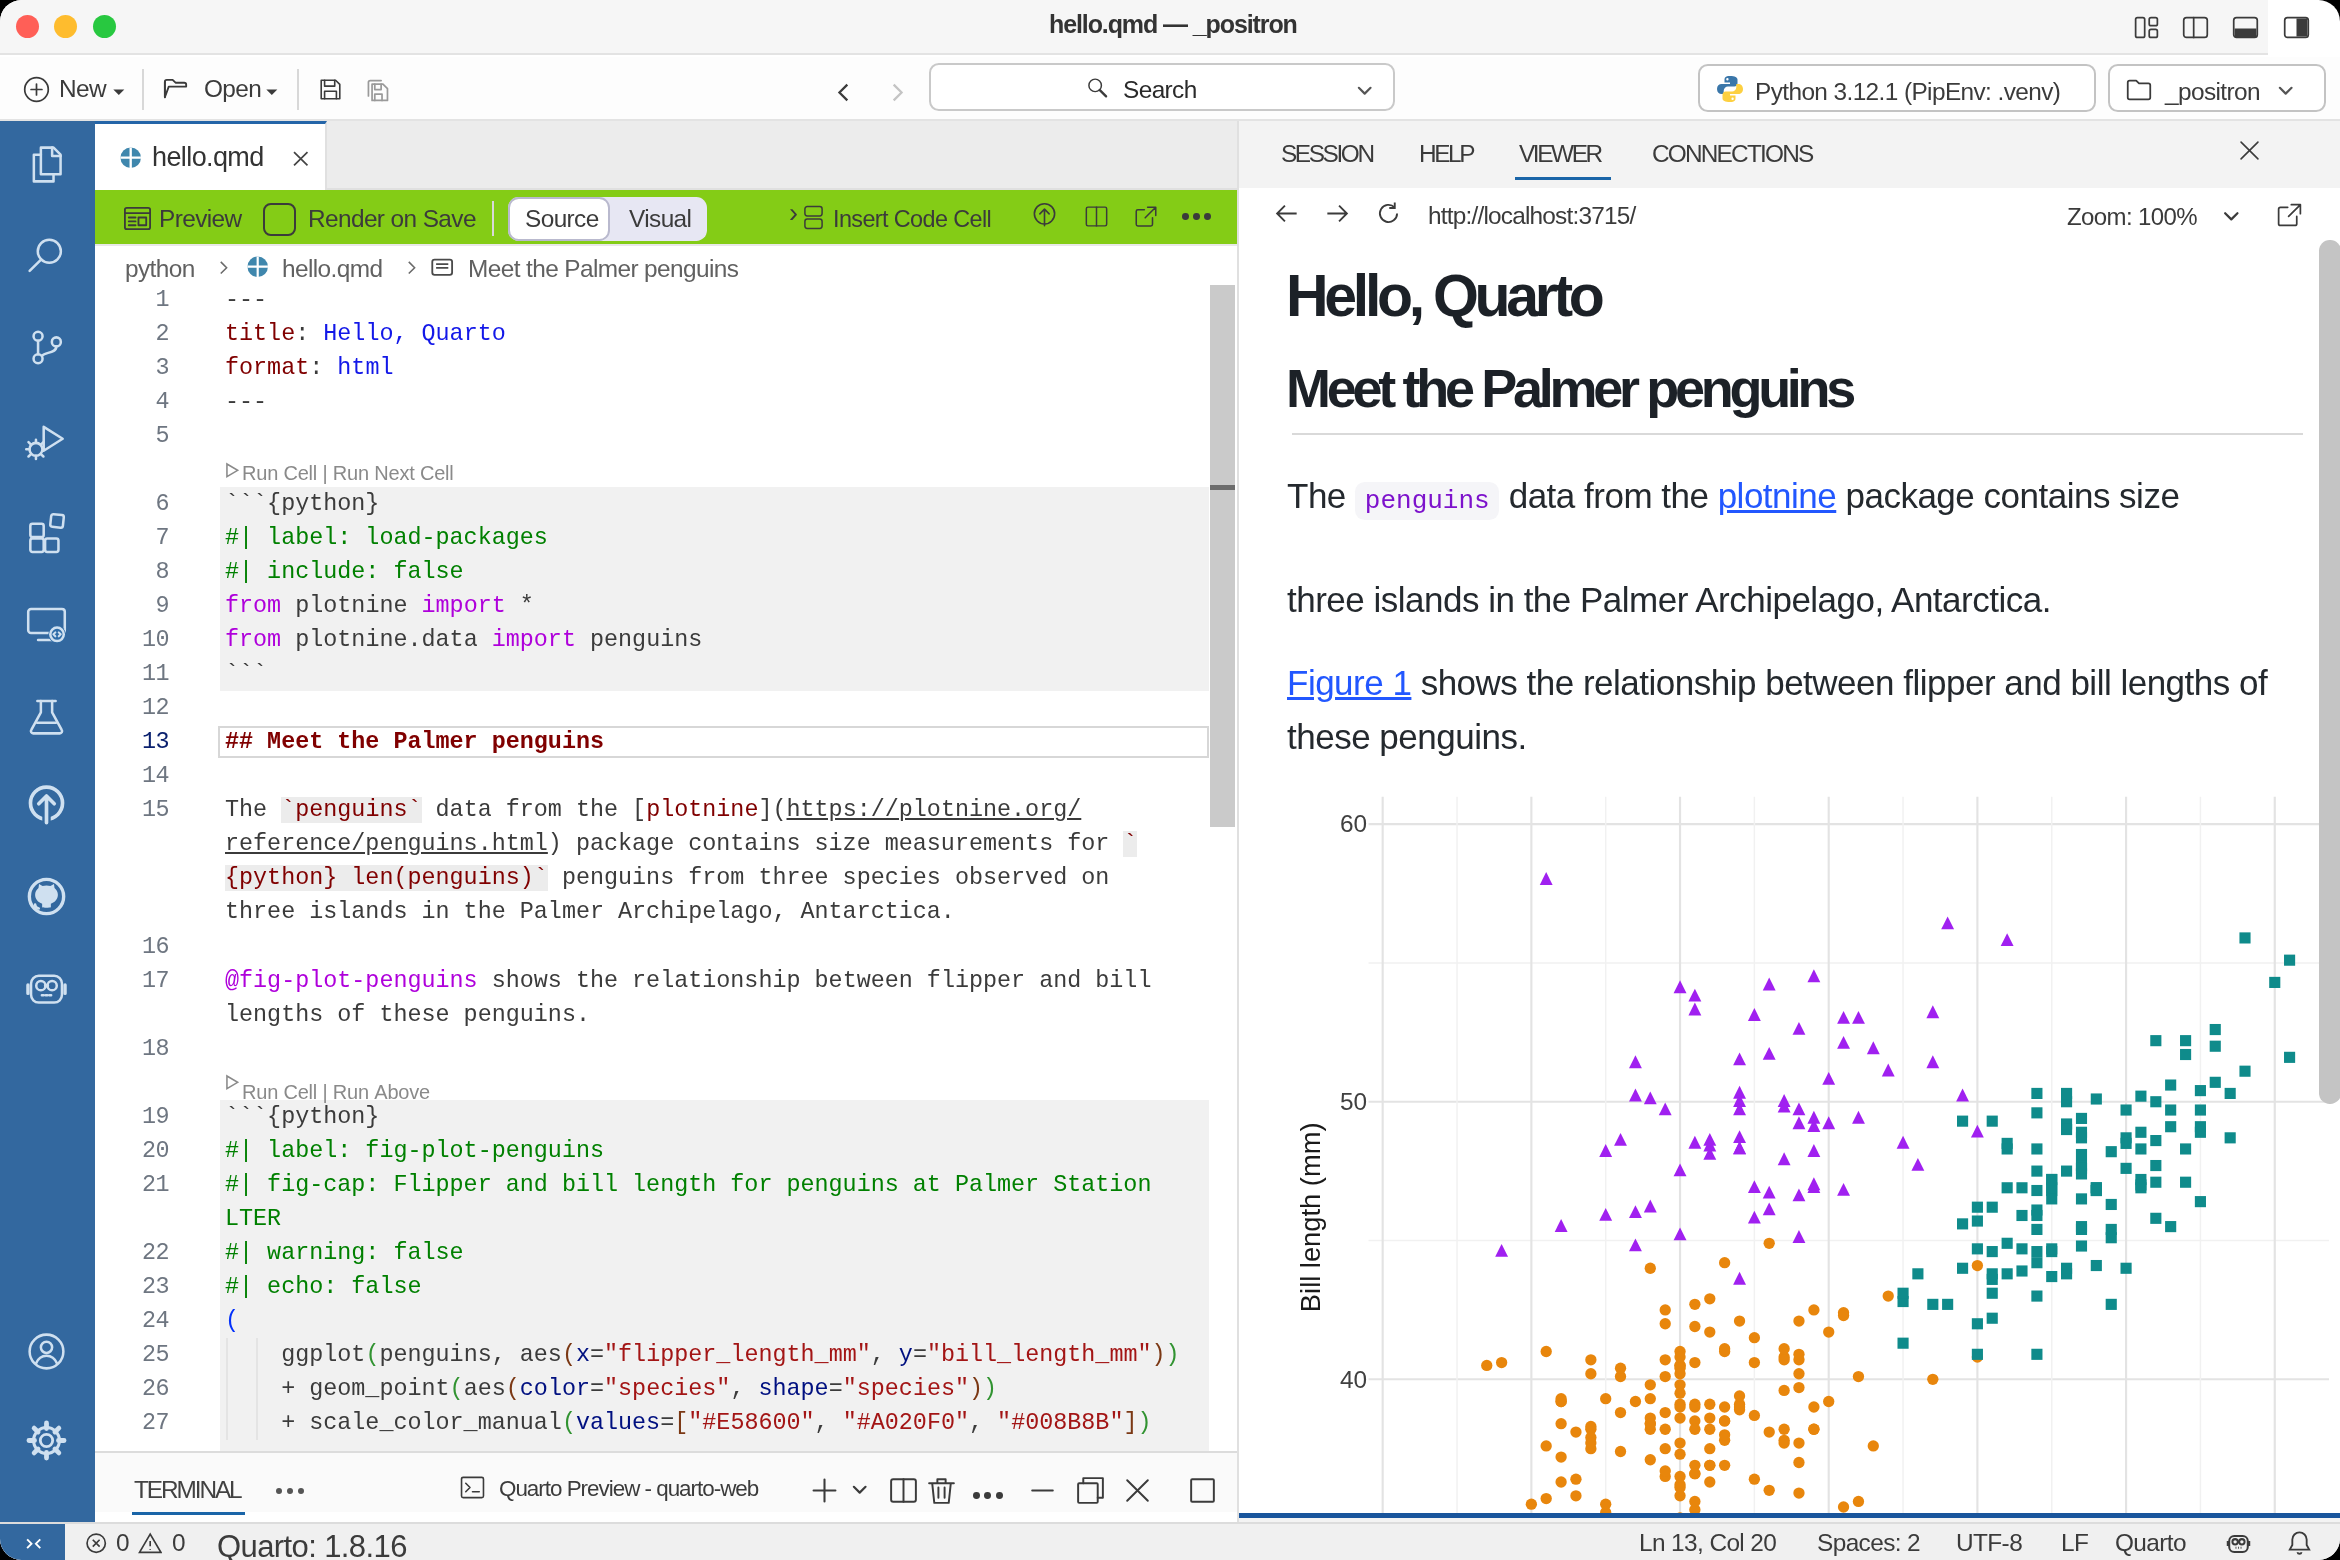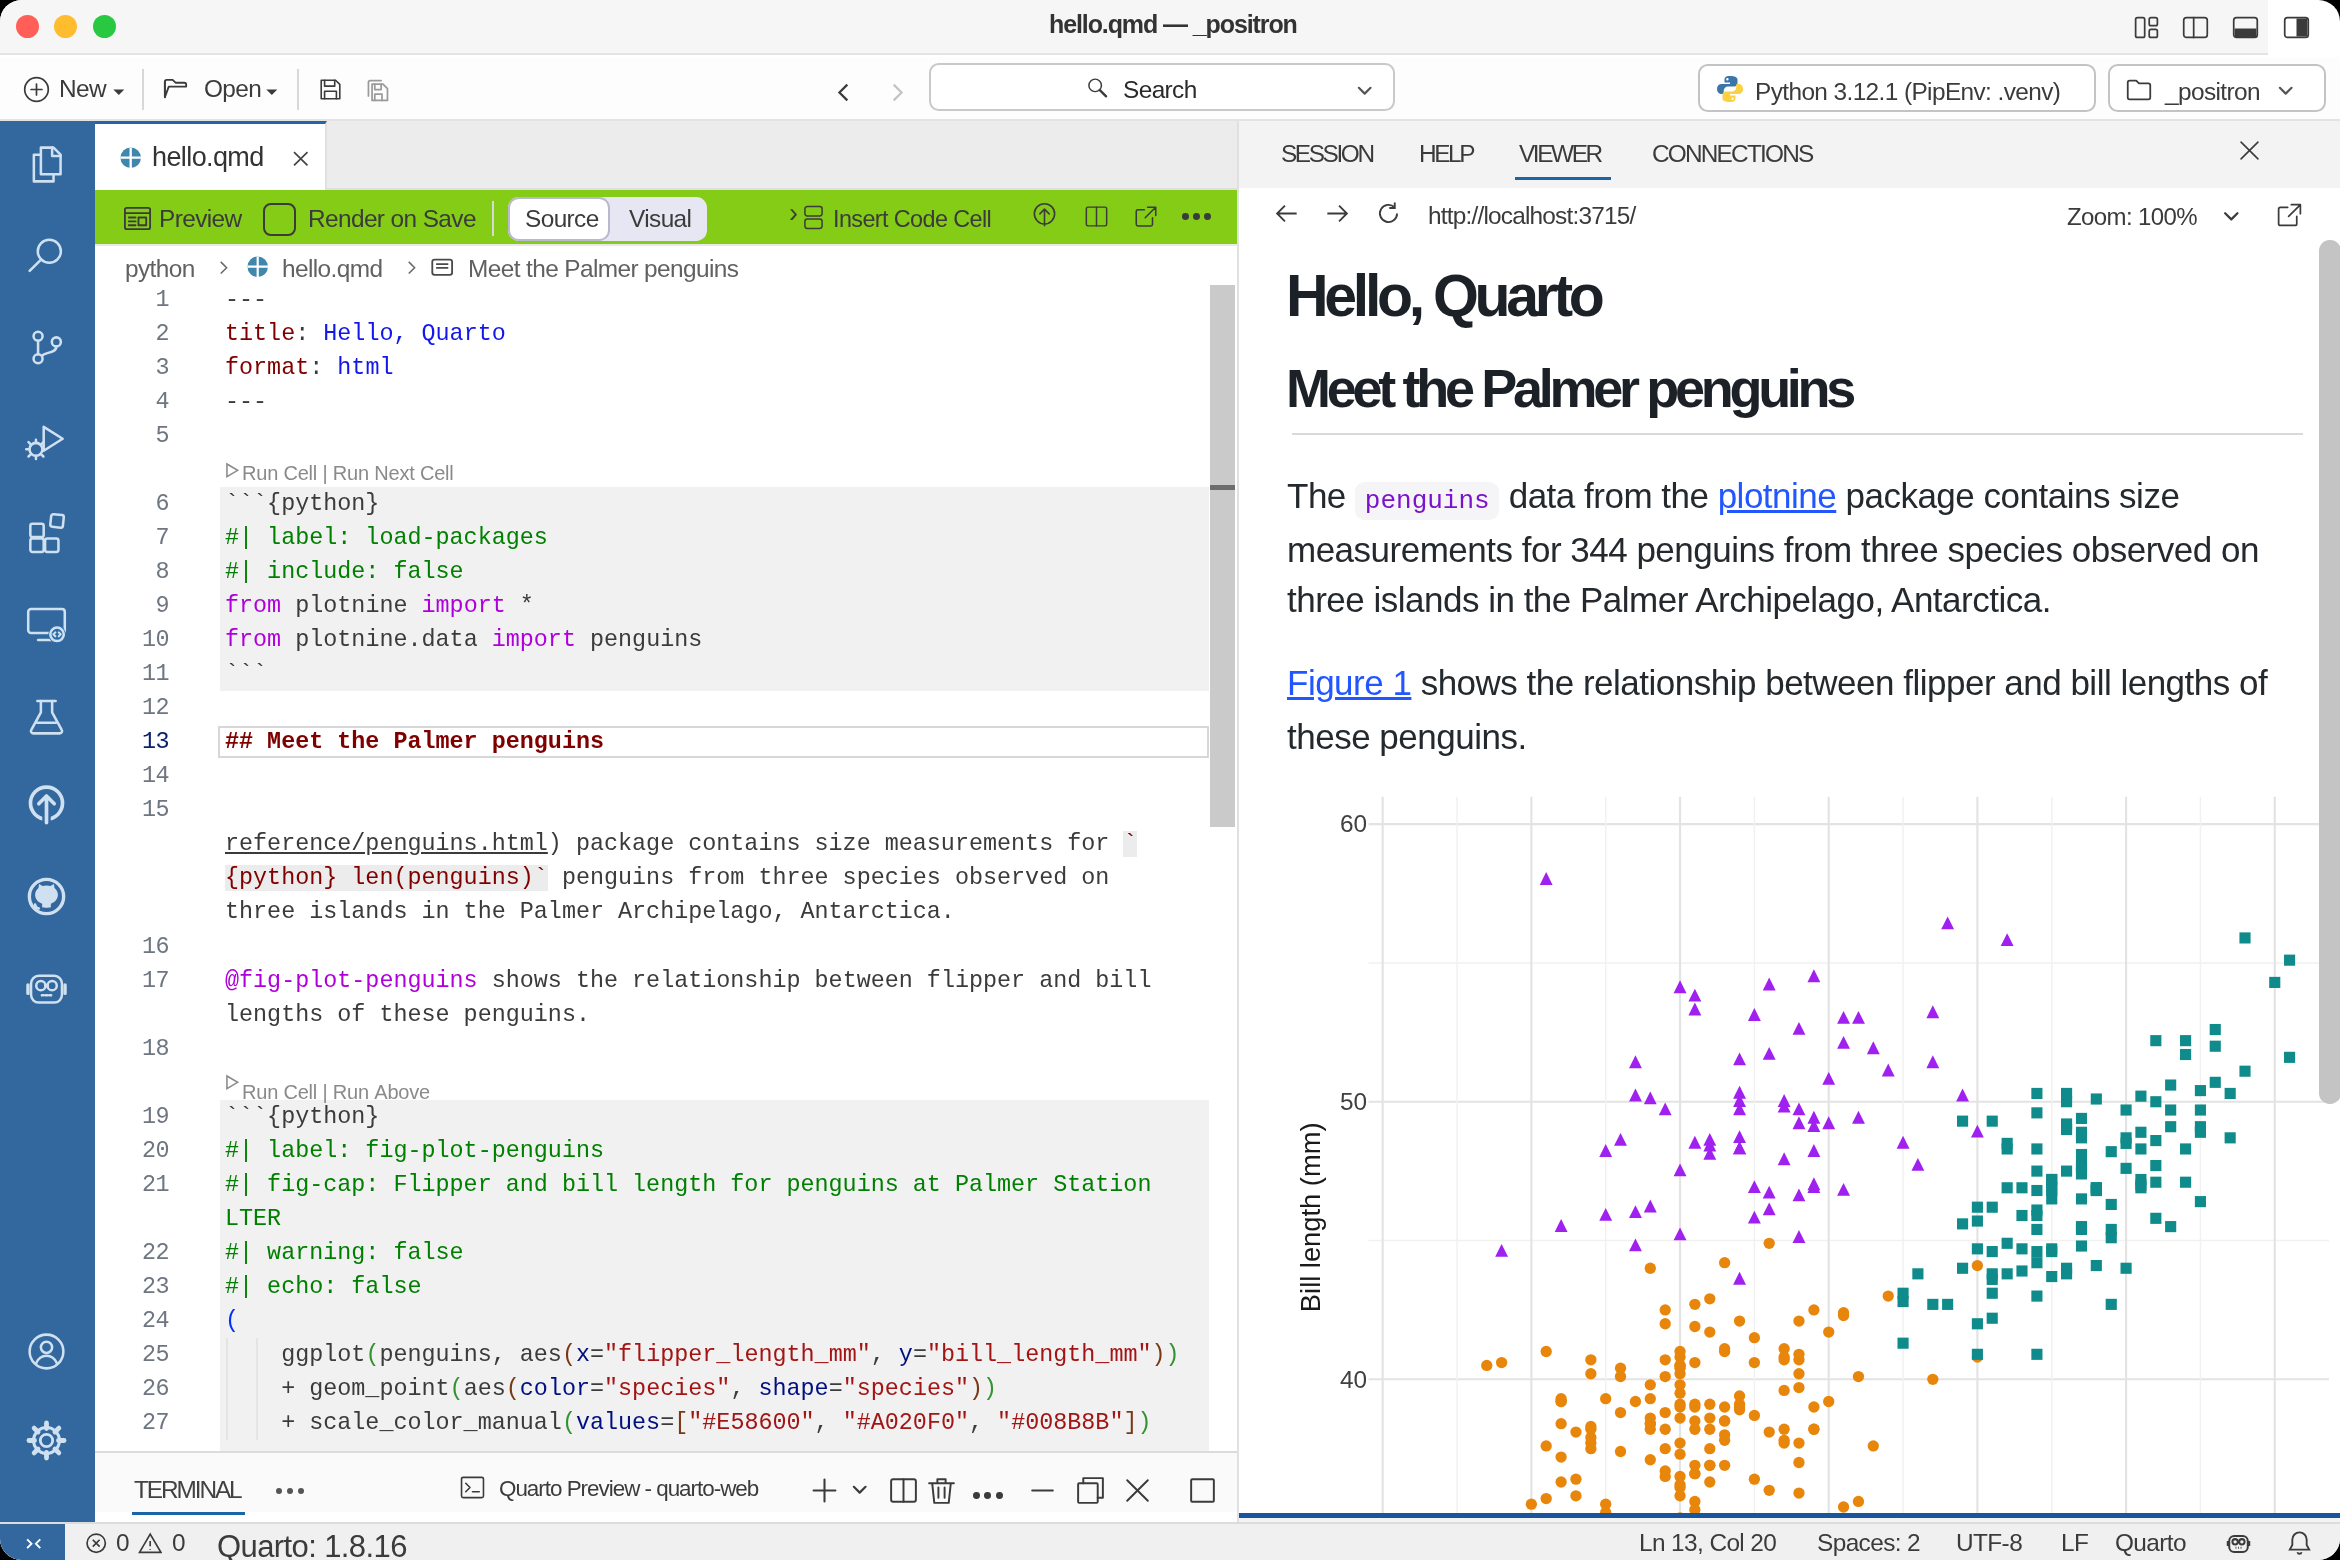--- a/index.html
+++ b/index.html
@@ -276,20 +276,21 @@
 <div class="cr" style="top:589px"><span class="p">from</span><span class="d">&nbsp;plotnine&nbsp;</span><span class="p">import</span><span class="d">&nbsp;*</span></div>
 <div class="ln" style="top:623px">10</div>
 <div class="cr" style="top:623px"><span class="p">from</span><span class="d">&nbsp;plotnine.data&nbsp;</span><span class="p">import</span><span class="d">&nbsp;penguins</span></div>
 <div class="ln" style="top:657px">11</div>
 <div class="cr" style="top:657px"><span class="d">```</span></div>
 <div class="ln" style="top:691px">12</div>
 <div class="ln lnc" style="top:725px">13</div>
 <div class="cr" style="top:725px"><span class="mh">##&nbsp;Meet&nbsp;the&nbsp;Palmer&nbsp;penguins</span></div>
 <div class="ln" style="top:759px">14</div>
 <div class="ln" style="top:793px">15</div>
+<div class="cr" style="top:793px"><span class="d">The&nbsp;</span><span class="mc">`penguins`</span><span class="d">&nbsp;data&nbsp;from&nbsp;the&nbsp;[</span><span class="m">plotnine</span><span class="d">](</span><span class="du">https://plotnine.org/</span></div>
 <div class="cr" style="top:827px"><span class="du">reference/penguins.html</span><span class="d">)&nbsp;package&nbsp;contains&nbsp;size&nbsp;measurements&nbsp;for&nbsp;</span><span class="mc">`</span></div>
 <div class="cr" style="top:861px"><span class="mc">{python}&nbsp;len(penguins)`</span><span class="d">&nbsp;penguins&nbsp;from&nbsp;three&nbsp;species&nbsp;observed&nbsp;on</span></div>
 <div class="cr" style="top:895px"><span class="d">three&nbsp;islands&nbsp;in&nbsp;the&nbsp;Palmer&nbsp;Archipelago,&nbsp;Antarctica.</span></div>
 <div class="ln" style="top:930px">16</div>
 <div class="ln" style="top:964px">17</div>
 <div class="cr" style="top:964px"><span class="p">@fig-plot-penguins</span><span class="d">&nbsp;shows&nbsp;the&nbsp;relationship&nbsp;between&nbsp;flipper&nbsp;and&nbsp;bill</span></div>
 <div class="cr" style="top:998px"><span class="d">lengths&nbsp;of&nbsp;these&nbsp;penguins.</span></div>
 <div class="ln" style="top:1032px">18</div>
 <svg style="position:absolute;left:225px;top:1074px" width="14.6" height="16.6" viewBox="0 0 15 17" fill="none" stroke="#8a8a8a" stroke-width="1.6">
             <path d="M2 2l11 6.5L2 15z"></path>
@@ -394,21 +395,20 @@
           <path d="M14 7H6a2 2 0 00-2 2v16a2 2 0 002 2h16a2 2 0 002-2v-8"></path>
           <path d="M18 4h10v10M27 5L15 17"></path>
         </svg>
       </div>
   <div class="abs" style="left:0;top:125px;width:1104px;height:1267px;background:#fff;overflow:hidden">
      <div class="abs" style="left:-1237px;top:-246px;width:2341px;height:1560px">
           <div class="abs" style="left:1284px;top:262px;font-size:59px;font-weight:bold;letter-spacing:-4.3px;color:#1c2127;font-family:'Liberation Sans',sans-serif">Hello, Quarto</div>
           <div class="abs" style="left:1284px;top:357px;font-size:54px;font-weight:bold;letter-spacing:-4.3px;color:#1c2127;font-family:'Liberation Sans',sans-serif">Meet the Palmer penguins</div>
           <div class="abs" style="left:1290px;top:433px;width:1011px;height:2px;background:#d9d9d9"></div>
           <div class="abs" style="left:1285px;top:471px;font-family:'Liberation Sans',sans-serif;font-size:35px;letter-spacing:-0.5px;color:#24292e;line-height:50px;white-space:nowrap">The <span style="background:#f5f5f8;border-radius:9.8px;padding:3.9px 9.8px;font-family:'Liberation Mono',monospace;font-size:26px;letter-spacing:0;color:#7d12cc">penguins</span> data from the <span style="color:#2257ff;text-decoration:underline">plotnine</span> package contains size</div>
-          <div class="abs" style="left:1285px;top:525px;font-family:'Liberation Sans',sans-serif;font-size:35px;letter-spacing:-0.5px;color:#24292e;line-height:50px;white-space:nowrap">measurements for 344 penguins from three species observed on</div>
           <div class="abs" style="left:1285px;top:575px;font-family:'Liberation Sans',sans-serif;font-size:35px;letter-spacing:-0.5px;color:#24292e;line-height:50px;white-space:nowrap">three islands in the Palmer Archipelago, Antarctica.</div>
           <div class="abs" style="left:1285px;top:658px;font-family:'Liberation Sans',sans-serif;font-size:35px;letter-spacing:-0.5px;color:#24292e;line-height:50px;white-space:nowrap"><span style="color:#2257ff;text-decoration:underline">Figure 1</span> shows the relationship between flipper and bill lengths of</div>
           <div class="abs" style="left:1285px;top:712px;font-family:'Liberation Sans',sans-serif;font-size:35px;letter-spacing:-0.5px;color:#24292e;line-height:50px;white-space:nowrap">these penguins.</div>
           <svg style="position:absolute;left:1248px;top:749px" width="1079" height="764" viewBox="0 0 1106 783">
             <line x1="121.5" y1="503.8" x2="1106.0" y2="503.8" stroke="#f1f1f1" stroke-width="1.5"></line>
             <line x1="121.5" y1="219.2" x2="1106.0" y2="219.2" stroke="#f1f1f1" stroke-width="1.5"></line>
             <line x1="121.5" y1="646.0" x2="1106.0" y2="646.0" stroke="#e3e3e3" stroke-width="2.2"></line>
             <line x1="121.5" y1="361.5" x2="1106.0" y2="361.5" stroke="#e3e3e3" stroke-width="2.2"></line>
             <line x1="121.5" y1="77.0" x2="1106.0" y2="77.0" stroke="#e3e3e3" stroke-width="2.2"></line>
             <line x1="212.2" y1="49.0" x2="212.2" y2="783.0" stroke="#f1f1f1" stroke-width="1.5"></line>

